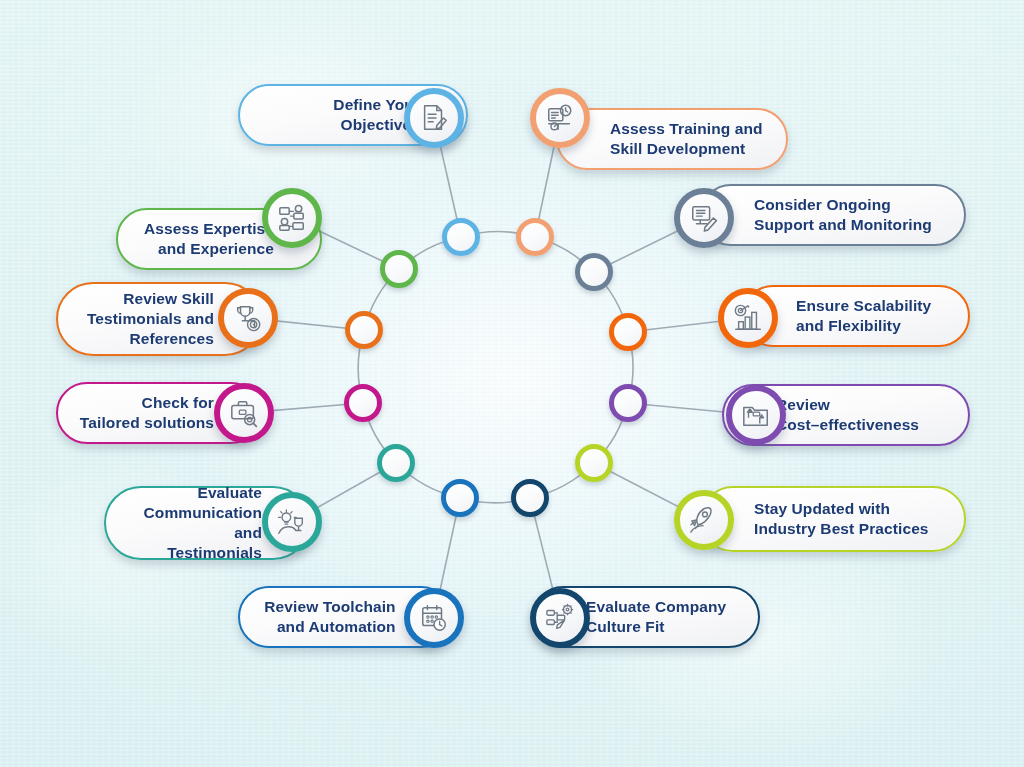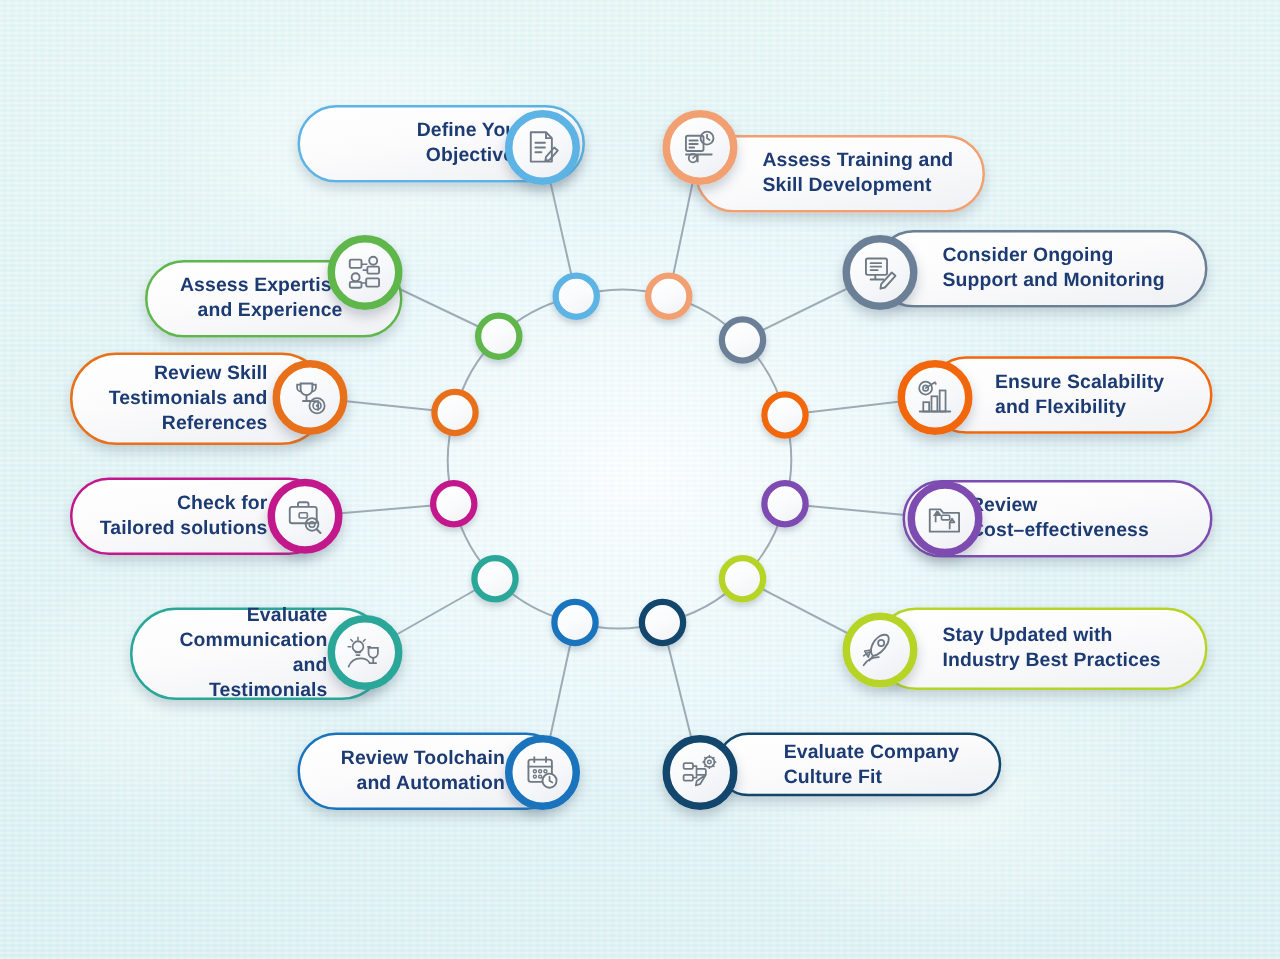--- a/index.html
+++ b/index.html
@@ -315,31 +315,31 @@
       <div class="pill left-icon" style="left: 700px; top: 486px; width: 266px; height: 66px; border-color: rgb(182, 212, 38); padding-left: 52px; padding-right: 14px; justify-content: flex-start;">
         <div class="txt">Stay Updated with
 Industry Best Practices</div>
       </div>
       <div class="disc" style="left: 674px; top: 490px; border-color: rgb(182, 212, 38);">
         <svg width="30" height="30" viewBox="0 0 32 32">
           <use href="#ic-rocket-icon"></use>
         </svg>
       </div>
       <div class="node" style="left: 575px; top: 444px; border-color: rgb(182, 212, 38);"></div>
-      <div class="pill right-icon" style="left: 238px; top: 586px; width: 214px; height: 62px; border-color: rgb(26, 116, 189); padding-right: 46px; padding-left: 16px; justify-content: flex-end;">
+      <div class="pill right-icon" style="left: 238px; top: 586px; width: 214px; height: 62px; border-color: rgb(26, 116, 189); padding-right: 46px; padding-left: 16px; justify-content: center;">
         <div class="txt">Review Toolchain
 and Automation</div>
       </div>
       <div class="disc" style="left: 404px; top: 588px; border-color: rgb(26, 116, 189);">
         <svg width="30" height="30" viewBox="0 0 32 32">
           <use href="#ic-calendar-clock-icon"></use>
         </svg>
       </div>
       <div class="node" style="left: 441px; top: 479px; border-color: rgb(26, 116, 189);"></div>
-      <div class="pill left-icon" style="left: 573px; top: 586px; width: 228px; height: 51px; border-color: rgb(18, 70, 108); padding-left: 52px; padding-right: 14px; justify-content: flex-start;">
+      <div class="pill left-icon" style="left: 532px; top: 586px; width: 228px; height: 62px; border-color: rgb(18, 70, 108); padding-left: 52px; padding-right: 14px; justify-content: flex-start;">
         <div class="txt">Evaluate Company
 Culture Fit</div>
       </div>
       <div class="disc" style="left: 530px; top: 588px; border-color: rgb(18, 70, 108);">
         <svg width="30" height="30" viewBox="0 0 32 32">
           <use href="#ic-workflow-gear-icon"></use>
         </svg>
       </div>
       <div class="node" style="left: 511px; top: 479px; border-color: rgb(18, 70, 108);"></div>
     </div>

